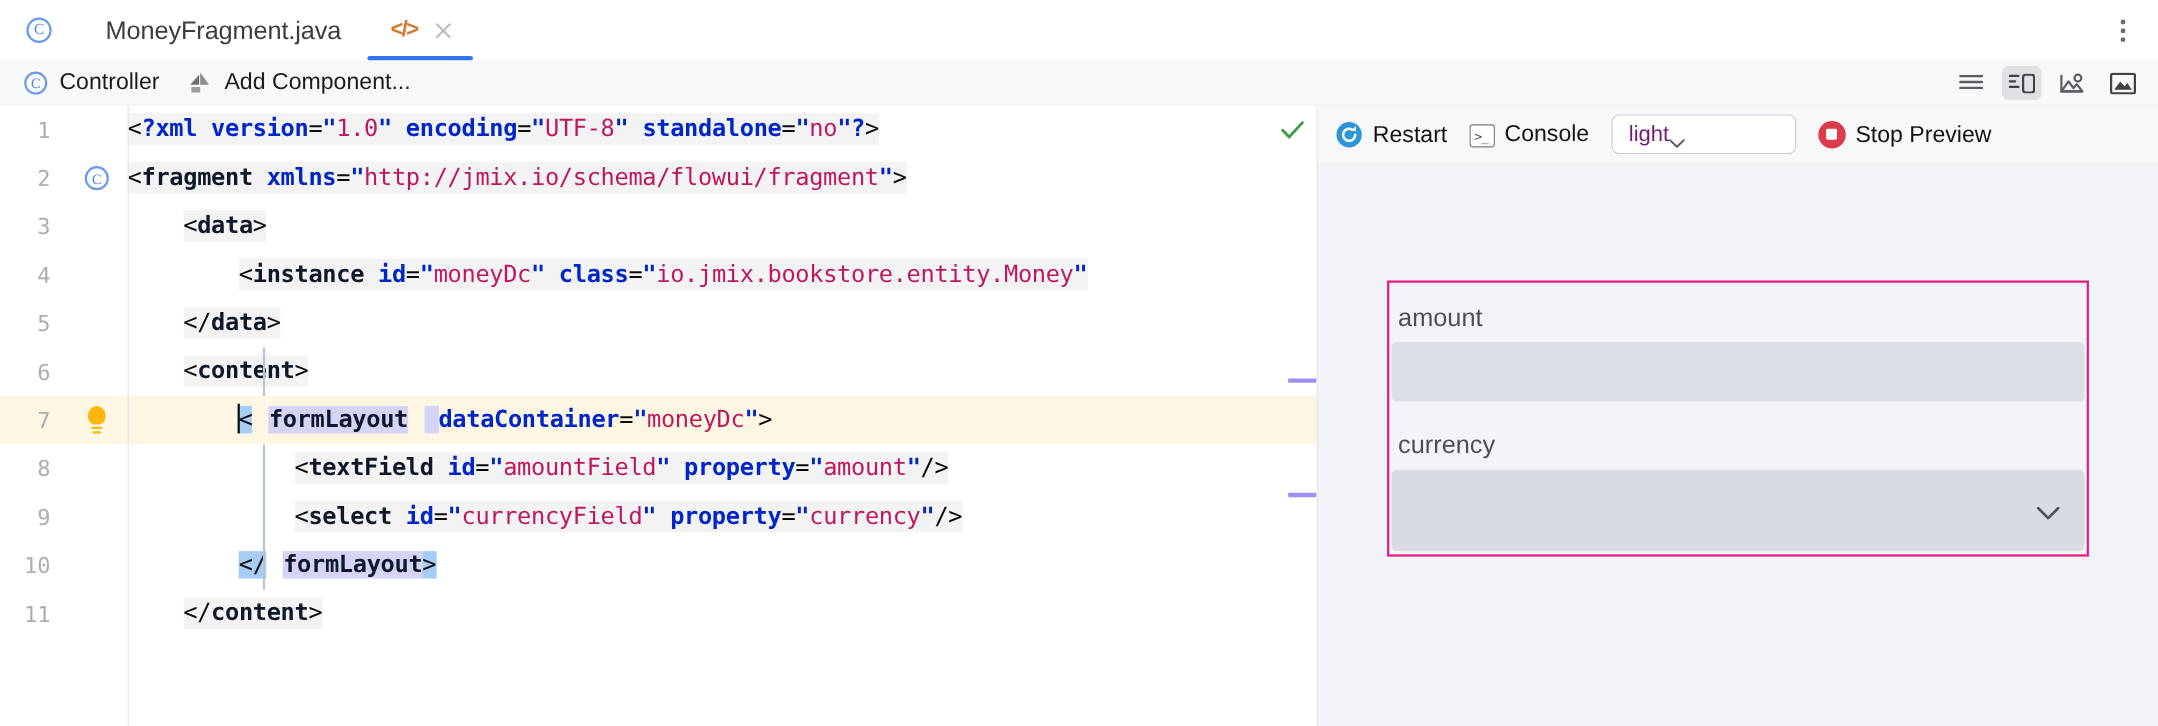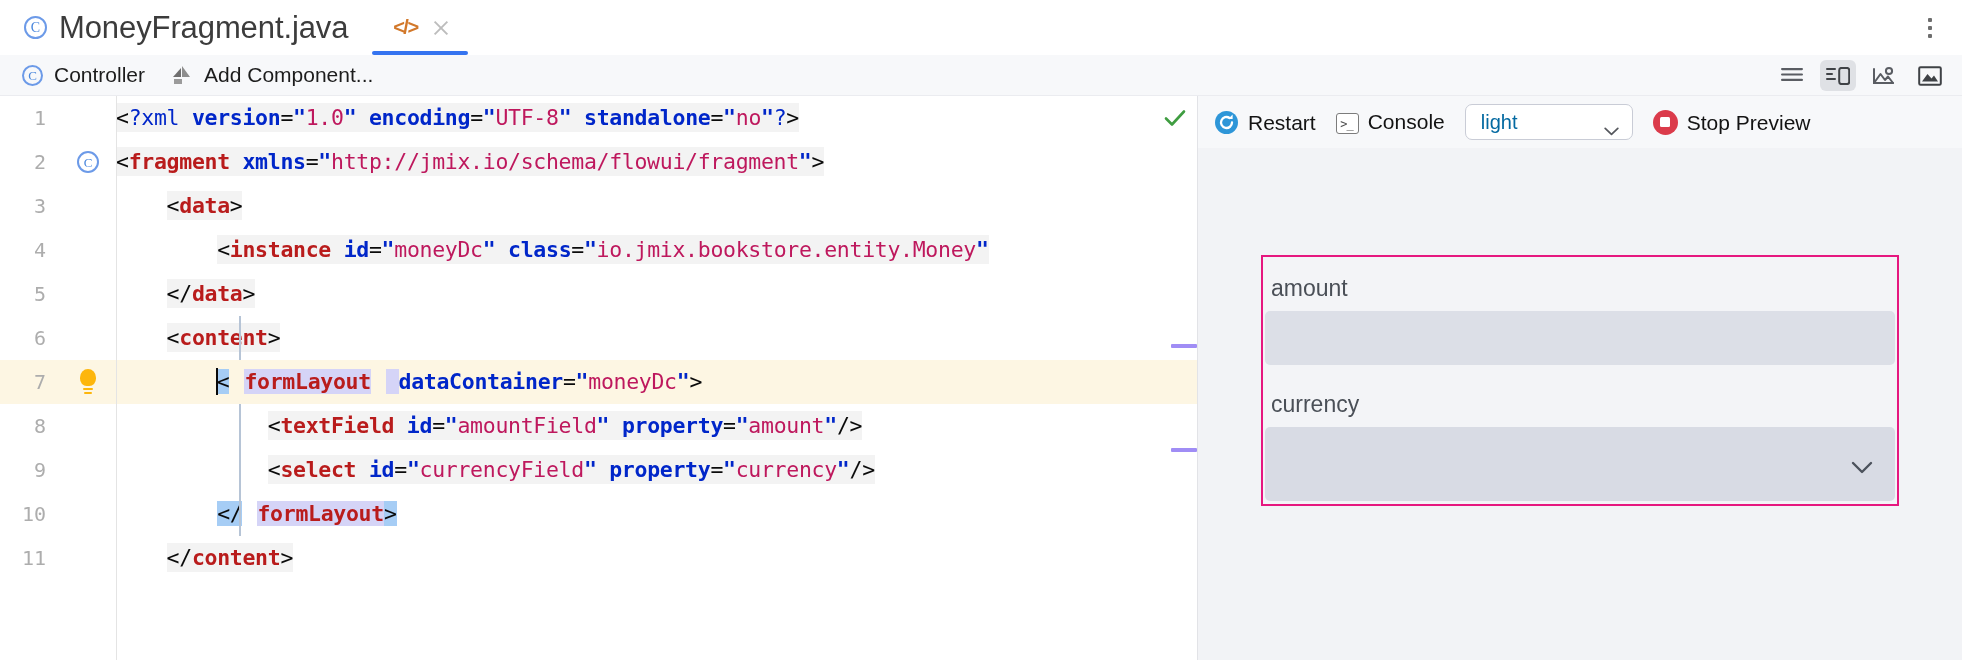--- a/index.html
+++ b/index.html
@@ -34,23 +34,24 @@
     position: relative;
     height: 55px;
     display: flex;
     align-items: center;
     gap: 12px;
     padding: 0 20px 0 24px;
     cursor: default;
     white-space: nowrap;
   }
   .tab-label {
-    font-size: 31px;
+    font-size: 23px;
     color: #2b2b2b;
     letter-spacing: -0.1px;
+    margin-left: 37px;
   }
   .tab.inactive .tab-label { color: #3c3c3c; }
   .tab.active .tab-label { color: #121212; }
   .tab.active::after {
     content: "";
     position: absolute;
     left: 4px; right: 4px;
     bottom: 0;
     height: 4px;
     border-radius: 2px;
@@ -243,25 +244,25 @@
     font-size: 21.5px;
     line-height: 44px;
     white-space: pre;
     letter-spacing: -0.3px;
     flex: 1 1 auto;
     position: relative;
   }
 
   
   .t-punc  { color: #0a0a0a; }          
-  .t-tag   { color: #b91c1c; font-weight: bold; }   
+  .t-tag   { color: #0f172a; font-weight: bold; }   
   .t-attr  { color: #0026c9; font-weight: bold; }   
   .t-val   { color: #be185d; font-weight: normal; }   
   .t-q     { color: #0026c9; font-weight: bold; }   
-  .t-pi    { color: #0026c9; font-weight: normal; }
+  .t-pi    { color: #0026c9; font-weight: bold; }
 
   .seg {
     background: #f3f3f3;
     padding: 2px 0;
   }
 
   
   .sel-lav { background: #d5d4f7; margin-left: 15px; }
   .sel-blu { background: #a6cdf5; }
 
@@ -366,24 +367,24 @@
     border-radius: 1.5px;
   }
 
   .theme-select {
     width: 168px; height: 36px;
     background: #ffffff;
     border: 1px solid #c9ccd6;
     border-radius: 7px;
     display: flex;
     align-items: center;
-    justify-content: space-between;
+    justify-content: flex-start;
     padding: 0 13px 0 15px;
     font-size: 20px;
-    color: #0369a1;
+    color: #701a75;
   }
   .chev {
     width: 15px; height: 9px;
     position: relative;
   }
 
   
   .pv-canvas {
     position: absolute;
     left: 0; top: 52px;

